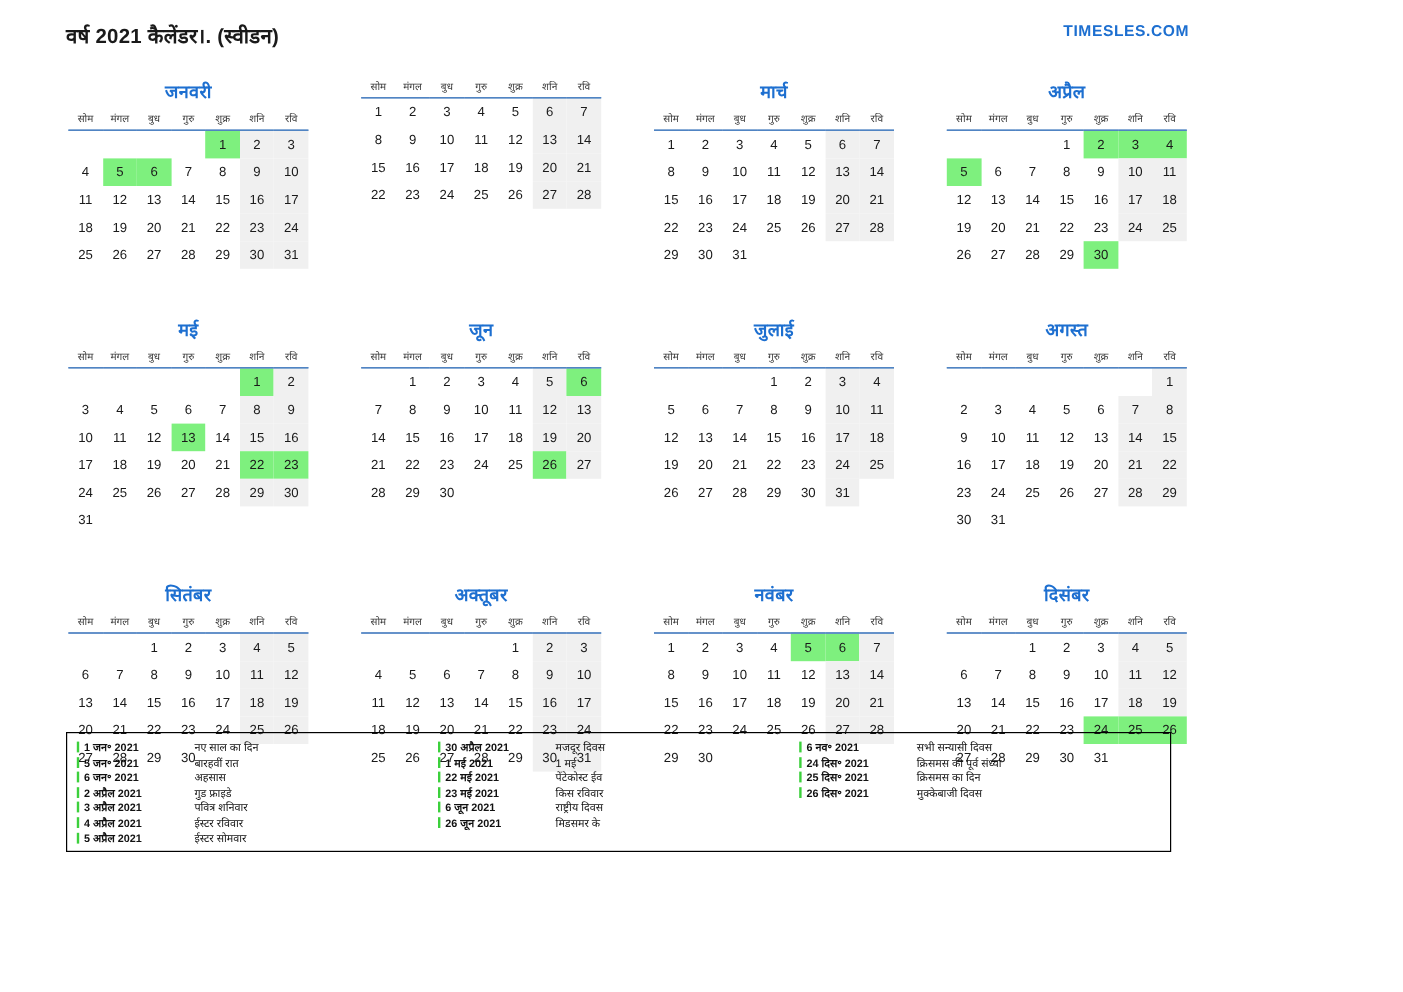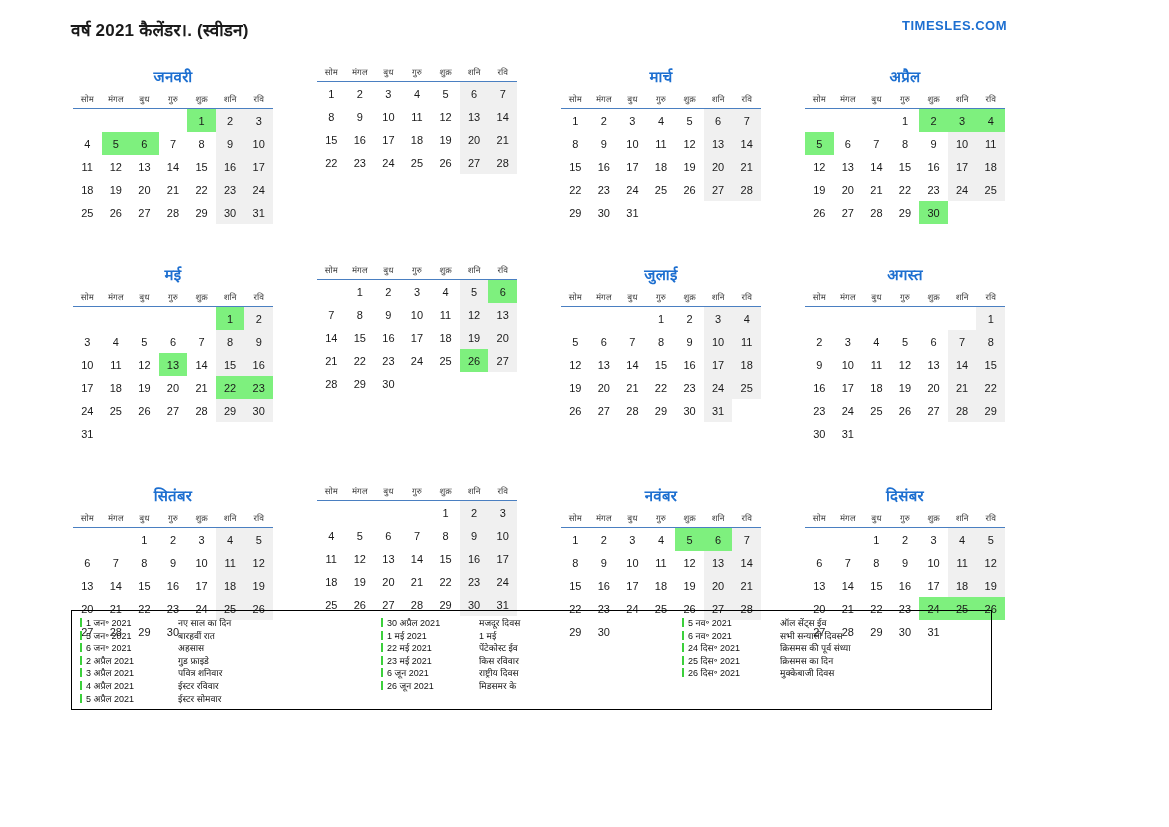--- a/index.html
+++ b/index.html
@@ -14,21 +14,20 @@
     color: #222;
     position: relative;
     overflow: hidden;
   }
   .page {
     position: relative;
     width: 1031px;
     height: 827px;
     box-sizing: border-box;
     padding: 18px 40px 0 55px;
-    margin-left: 16px;
   }
   .topbar {
     display: flex;
     align-items: flex-start;
     justify-content: space-between;
     height: 34px;
   }
   .doc-title {
     font-size: 17px;
     font-weight: bold;
@@ -123,20 +122,21 @@
     height: 9px;
     background: #3cd03c;
     margin-right: 4px;
     flex: 0 0 auto;
     position: relative;
     top: 1px;
   }
   .legend-row .date {
     width: 92px;
     flex: 0 0 auto;
+    font-weight: bold;
   }
   .legend-row .name {
     flex: 1 1 auto;
   }
 </style>
 </head>
 <body>
 
 <div class="page">
 
@@ -454,20 +454,21 @@
               <td class="empty">&nbsp;</td>
               <td class="empty">&nbsp;</td>
               <td class="empty">&nbsp;</td>
               <td class="empty">&nbsp;</td>
               <td class="empty">&nbsp;</td>
             </tr>
           </tbody>
         </table>
       </div>
       <div class="month">
+        <div class="month-name">जून</div>
         <table class="cal">
           <thead>
             <tr>
               <th>सोम</th>
               <th>मंगल</th>
               <th>बुध</th>
               <th>गुरु</th>
               <th>शुक्र</th>
               <th>शनि</th>
               <th>रवि</th>
@@ -714,20 +715,21 @@
               <td>29</td>
               <td>30</td>
               <td class="empty">&nbsp;</td>
               <td class="empty">&nbsp;</td>
               <td class="empty">&nbsp;</td>
             </tr>
           </tbody>
         </table>
       </div>
       <div class="month">
+        <div class="month-name">अक्तूबर</div>
         <table class="cal">
           <thead>
             <tr>
               <th>सोम</th>
               <th>मंगल</th>
               <th>बुध</th>
               <th>गुरु</th>
               <th>शुक्र</th>
               <th>शनि</th>
               <th>रवि</th>
@@ -976,25 +978,20 @@
         </div>
         <div class="legend-row">
           <span class="bar"></span>
           <span class="date">26 जून 2021</span>
           <span class="name">मिडसमर के</span>
         </div>
       </div>
       <div class="legend-col">
         <div class="legend-row">
           <span class="bar"></span>
-          <span class="date">5 नव॰ 2021</span>
-          <span class="name">ऑल सेंट्स ईव</span>
-        </div>
-        <div class="legend-row">
-          <span class="bar"></span>
           <span class="date">6 नव॰ 2021</span>
           <span class="name">सभी सन्यासी दिवस</span>
         </div>
         <div class="legend-row">
           <span class="bar"></span>
           <span class="date">24 दिस॰ 2021</span>
           <span class="name">क्रिसमस की पूर्व संध्या</span>
         </div>
         <div class="legend-row">
           <span class="bar"></span>

